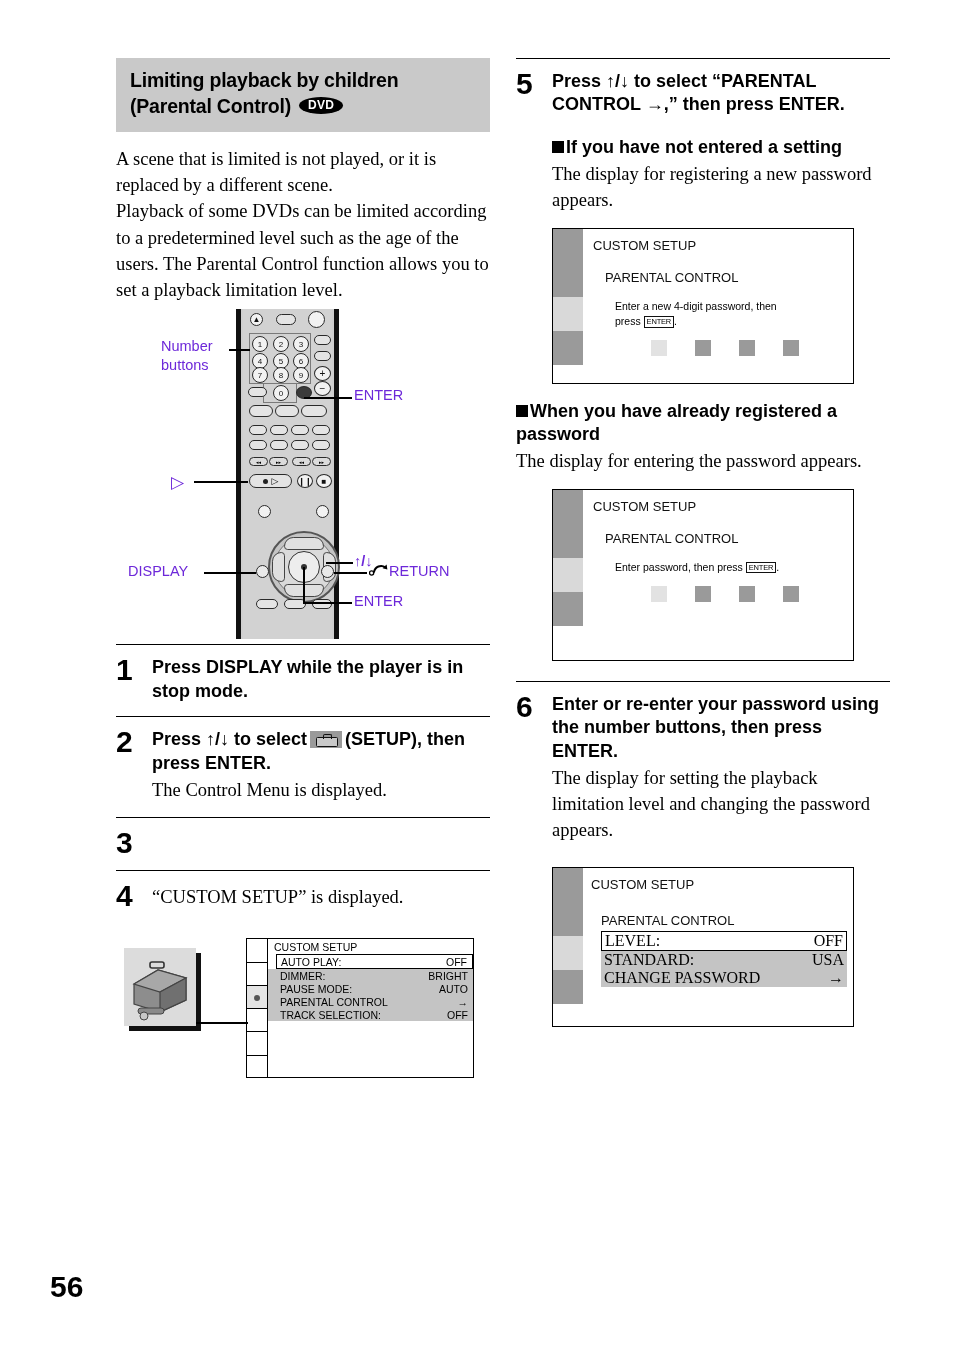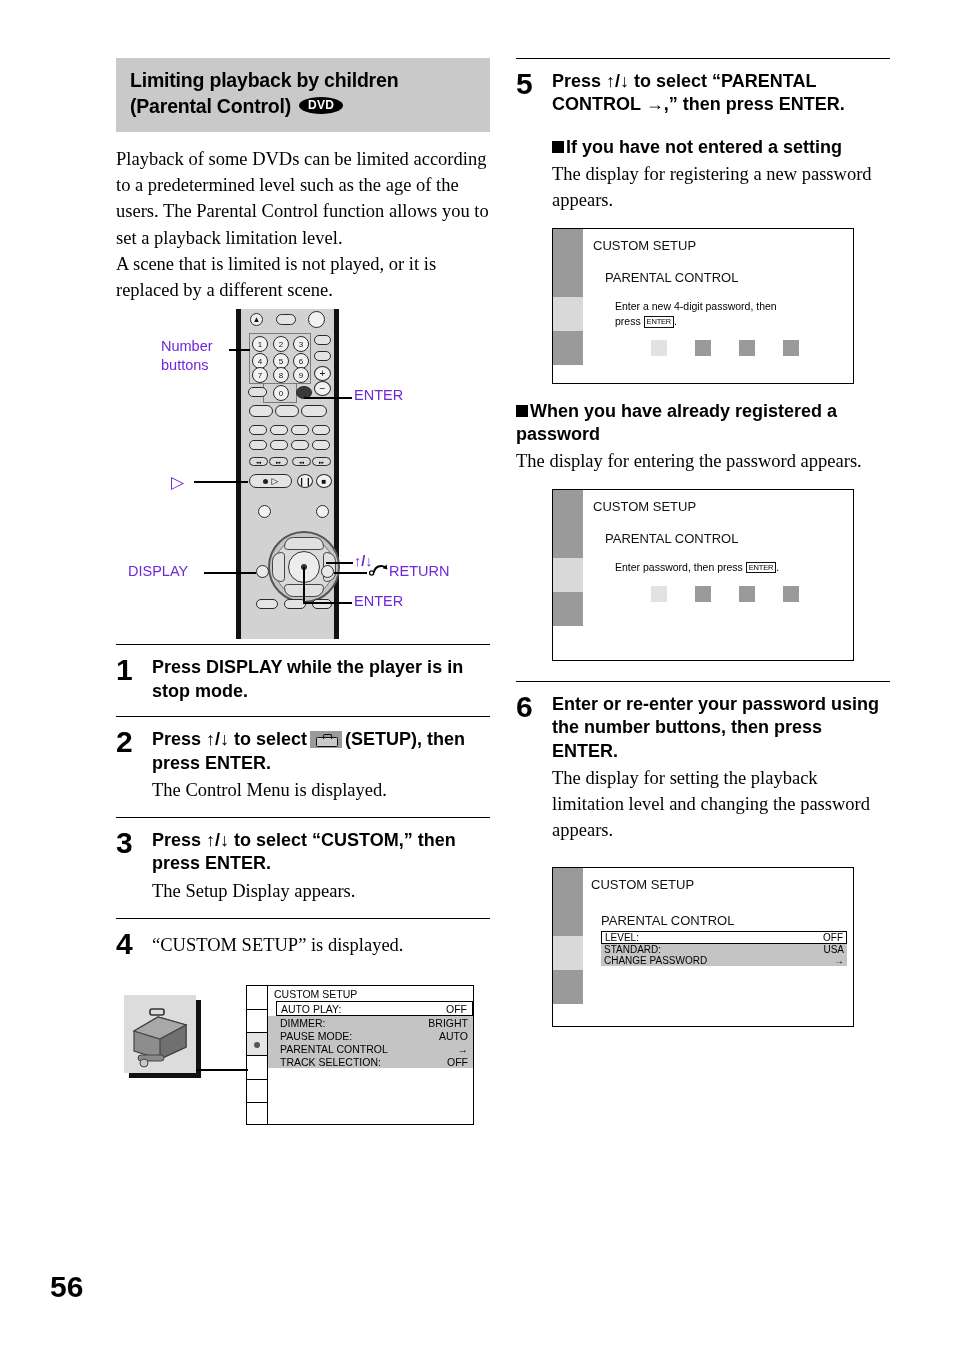--- a/index.html
+++ b/index.html
@@ -267,22 +267,22 @@
   <div class="col-left">
 
     <div class="section-band">
       <div class="section-title">Limiting playback by children</div>
       <div class="section-title title-line2">
         <span>(Parental Control)</span>
         <span class="dvd-badge">DVD</span>
       </div>
     </div>
 
+    <p class="para">A scene that is limited is not played, or it is replaced by a different scene.</p>
     <p class="para">Playback of some DVDs can be limited according to a predetermined level such as the age of the users. The Parental Control function allows you to set a playback limitation level.</p>
-    <p class="para">A scene that is limited is not played, or it is replaced by a different scene.</p>
 
     <div class="remote-fig">
 
       <div class="rc-body"></div>
       <div class="rc-inner"></div>
 
       <div class="rc-circle" style="left:134px; top:4px; width:13px; height:13px;">▲</div>
       <div class="rc-pill" style="left:160px; top:5px; width:20px; height:11px;"></div>
       <div class="rc-circle" style="left:192px; top:2px; width:17px; height:17px;"></div>
 
@@ -397,24 +397,20 @@
       <div class="step-body">
         <div class="step-head">
           <span>Press ↑/↓ to select</span><span class="setup-icon"></span><span>(SETUP), then press ENTER.</span>
         </div>
         <div class="step-sub">The Control Menu is displayed.</div>
       </div>
     </div>
 
     <div class="step">
       <div class="step-num">3</div>
-      <div class="step-body">
-        <div class="step-head">Press ↑/↓ to select “CUSTOM,” then press ENTER.</div>
-        <div class="step-sub">The Setup Display appears.</div>
-      </div>
     </div>
 
     <div class="step">
       <div class="step-num">4</div>
       <div class="step-body">
         <div class="step-sub">“CUSTOM SETUP” is displayed.</div>
       </div>
     </div>
 
     <div class="menu-fig">
@@ -550,21 +546,21 @@
     <div class="osd" style="margin:10px 0 0 36px; width:302px; height:160px;">
       <div class="osd-rail">
         <div class="osd-cell" style="background:#9a9a9a;"></div>
         <div class="osd-cell" style="background:#9a9a9a;"></div>
         <div class="osd-cell" style="background:#d9d9d9;"></div>
         <div class="osd-cell" style="background:#9a9a9a;"></div>
       </div>
       <div class="osd-main" style="padding:7px 6px 0 8px;">
         <div class="osd-t">CUSTOM SETUP</div>
         <div class="osd-t" style="margin-top:17px; padding-left:10px;">PARENTAL CONTROL</div>
-        <div style="font-family:Liberation Sans, sans-serif; font-size:10px; padding-left:10px; margin-top:0;">
+        <div style="font-family:Liberation Serif, serif; font-size:16px; padding-left:10px; margin-top:0;">
           <div style="display:flex; justify-content:space-between; border:1.3px solid #000; padding:0 3px;">
             <span>LEVEL:</span>
             <span>OFF</span>
           </div>
           <div style="display:flex; justify-content:space-between; background:#c4c4c4; padding:0 3px;">
             <span>STANDARD:</span>
             <span>USA</span>
           </div>
           <div style="display:flex; justify-content:space-between; background:#c4c4c4; padding:0 3px;">
             <span>CHANGE PASSWORD</span>

